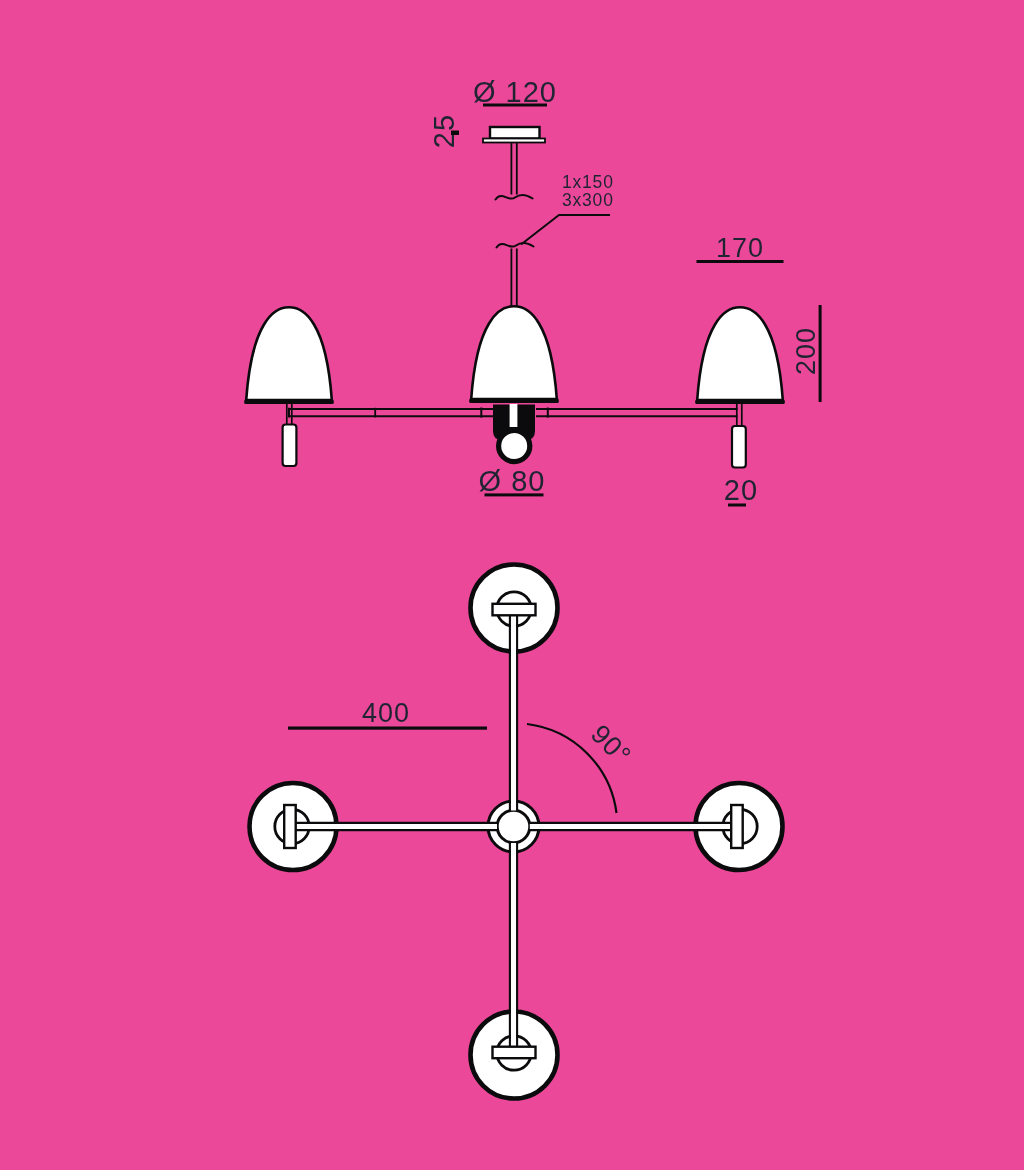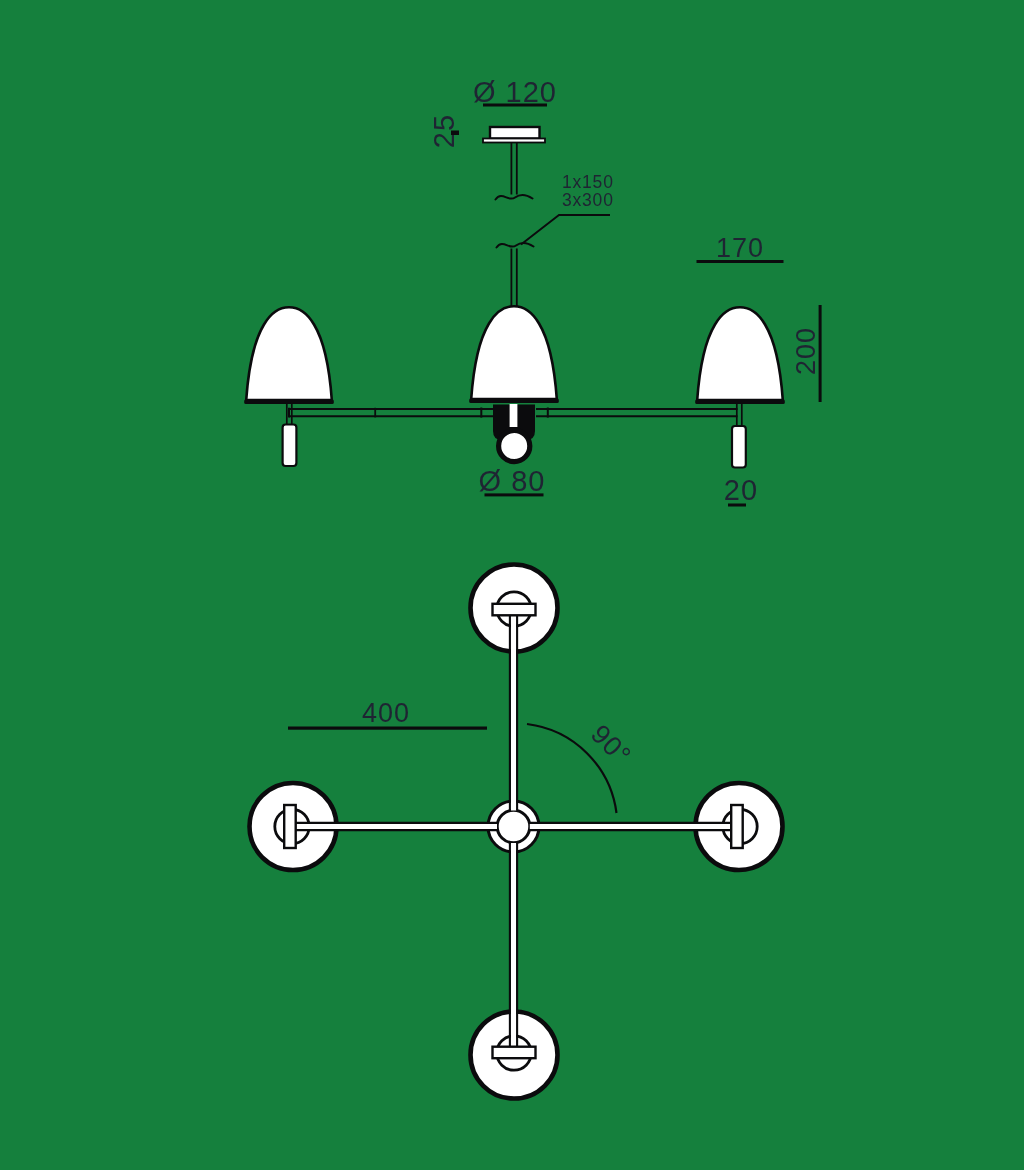--- a/index.html
+++ b/index.html
@@ -4,21 +4,21 @@
 <style>
   html, body {
     margin: 0;
     padding: 0;
     background: #ffffff;
   }
   .page {
     position: relative;
     width: 1024px;
     height: 1170px;
-    background: #15803d;
+    background: #ec4899;
     overflow: hidden;
   }
   svg { display: block; }
   .dim-text {
     font-family: "Liberation Sans", "DejaVu Sans", sans-serif;
     fill: #1f2433;
     letter-spacing: 1px;
   }
   .dim-large { font-size: 29px; }
   .dim-med   { font-size: 27px; }

